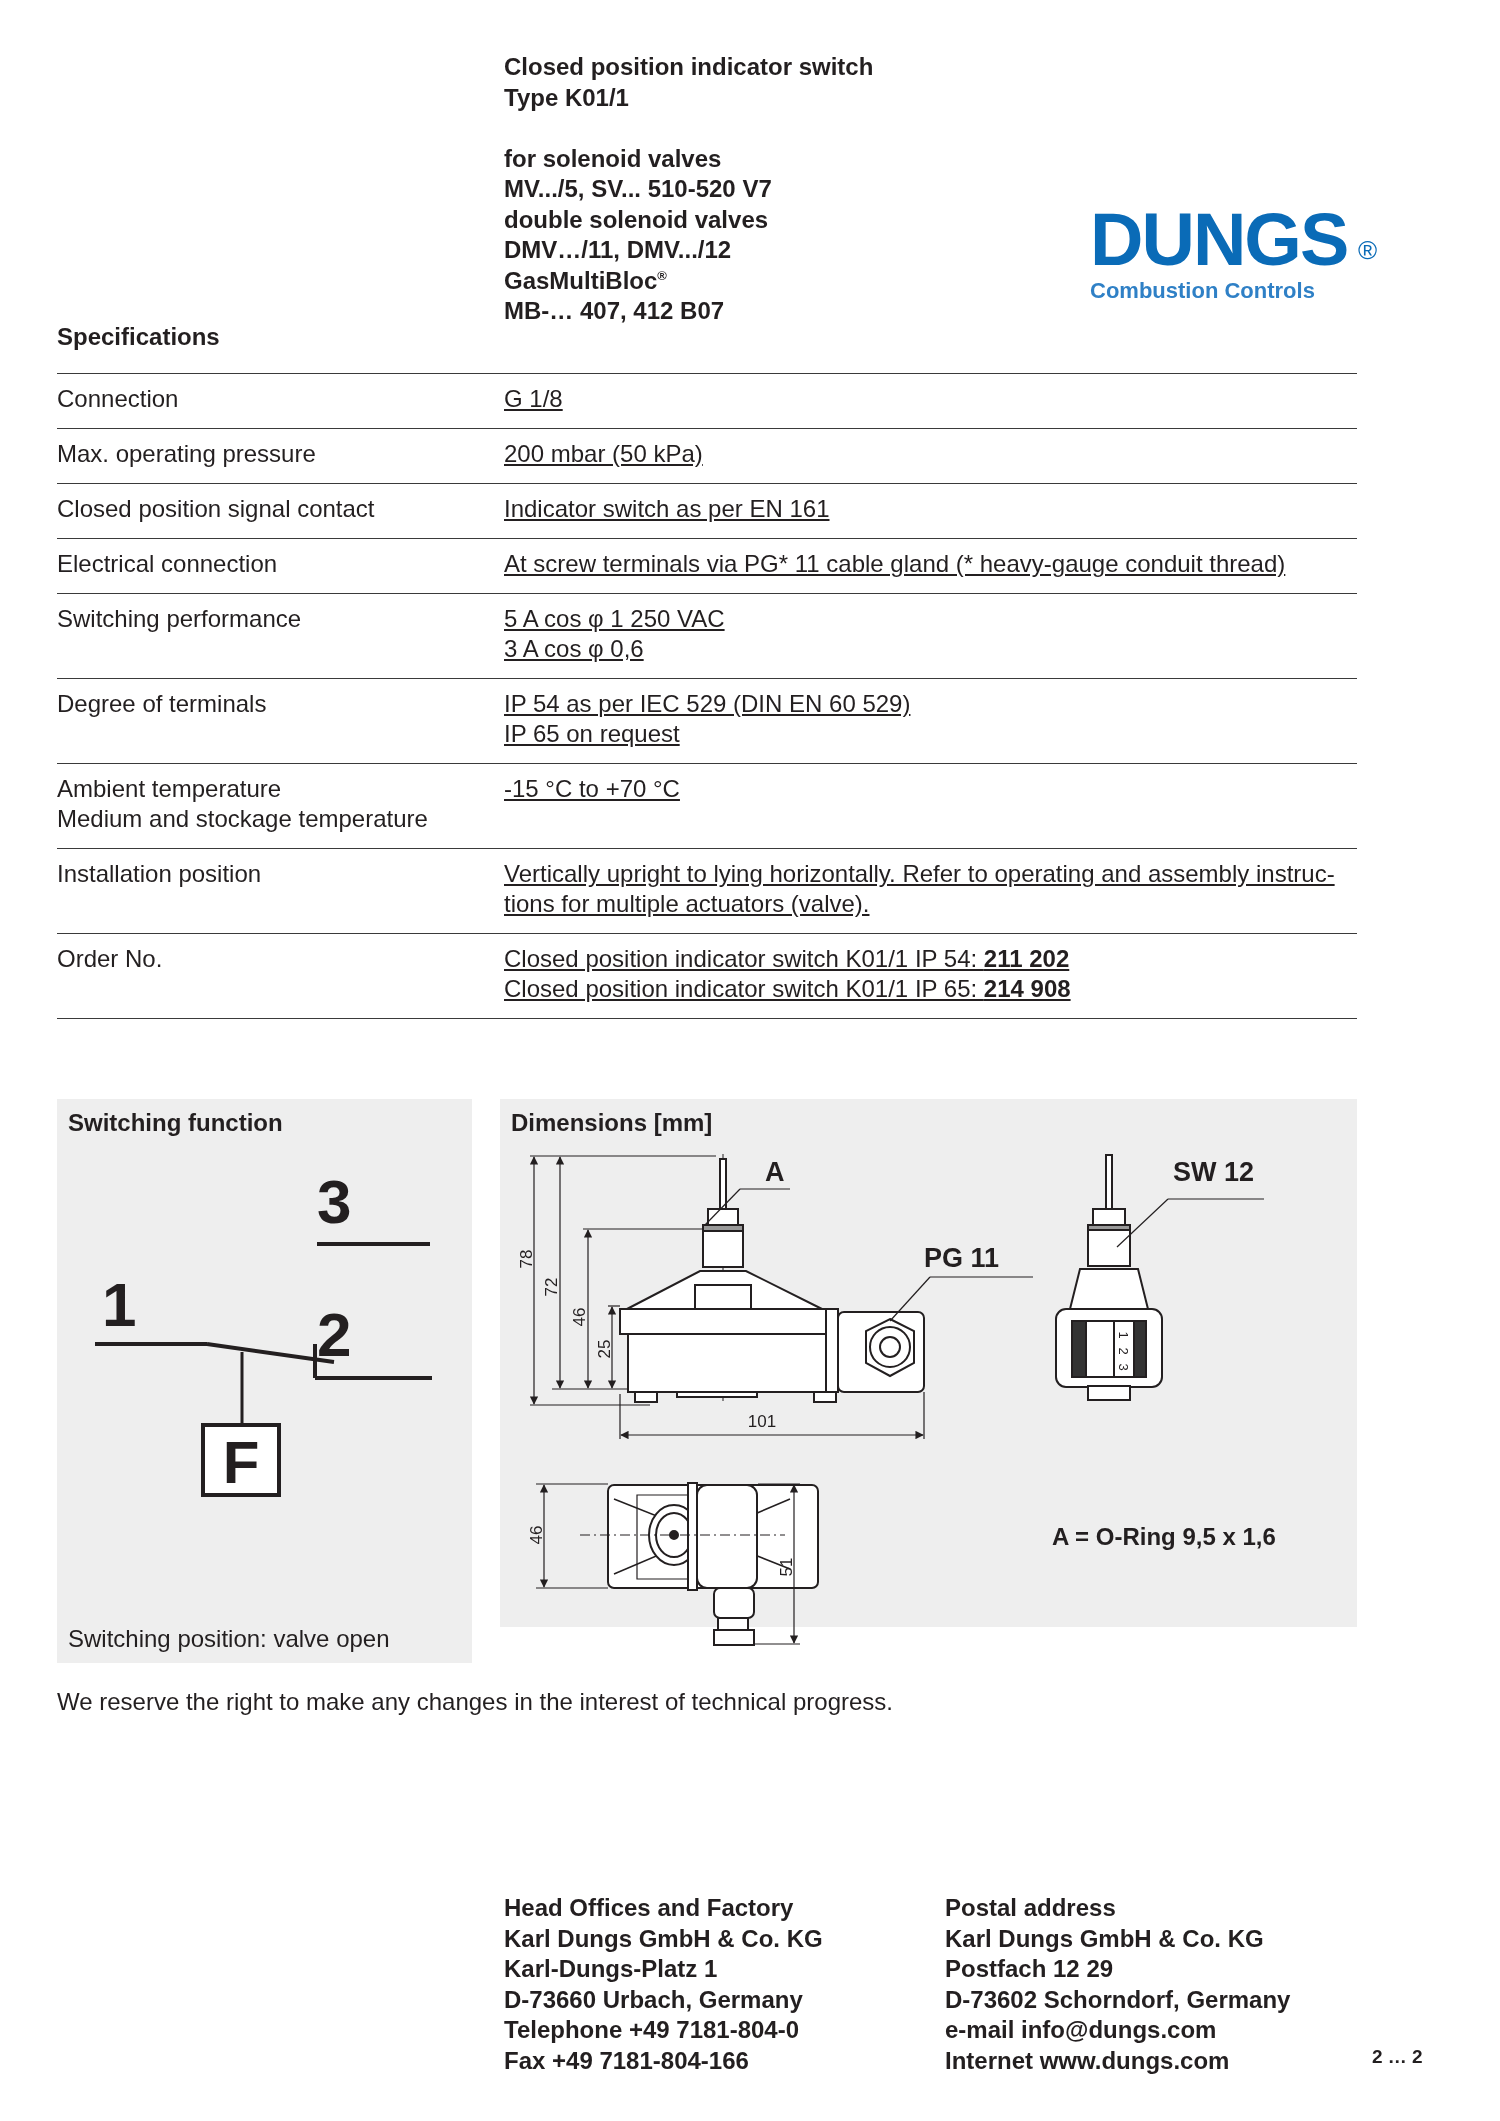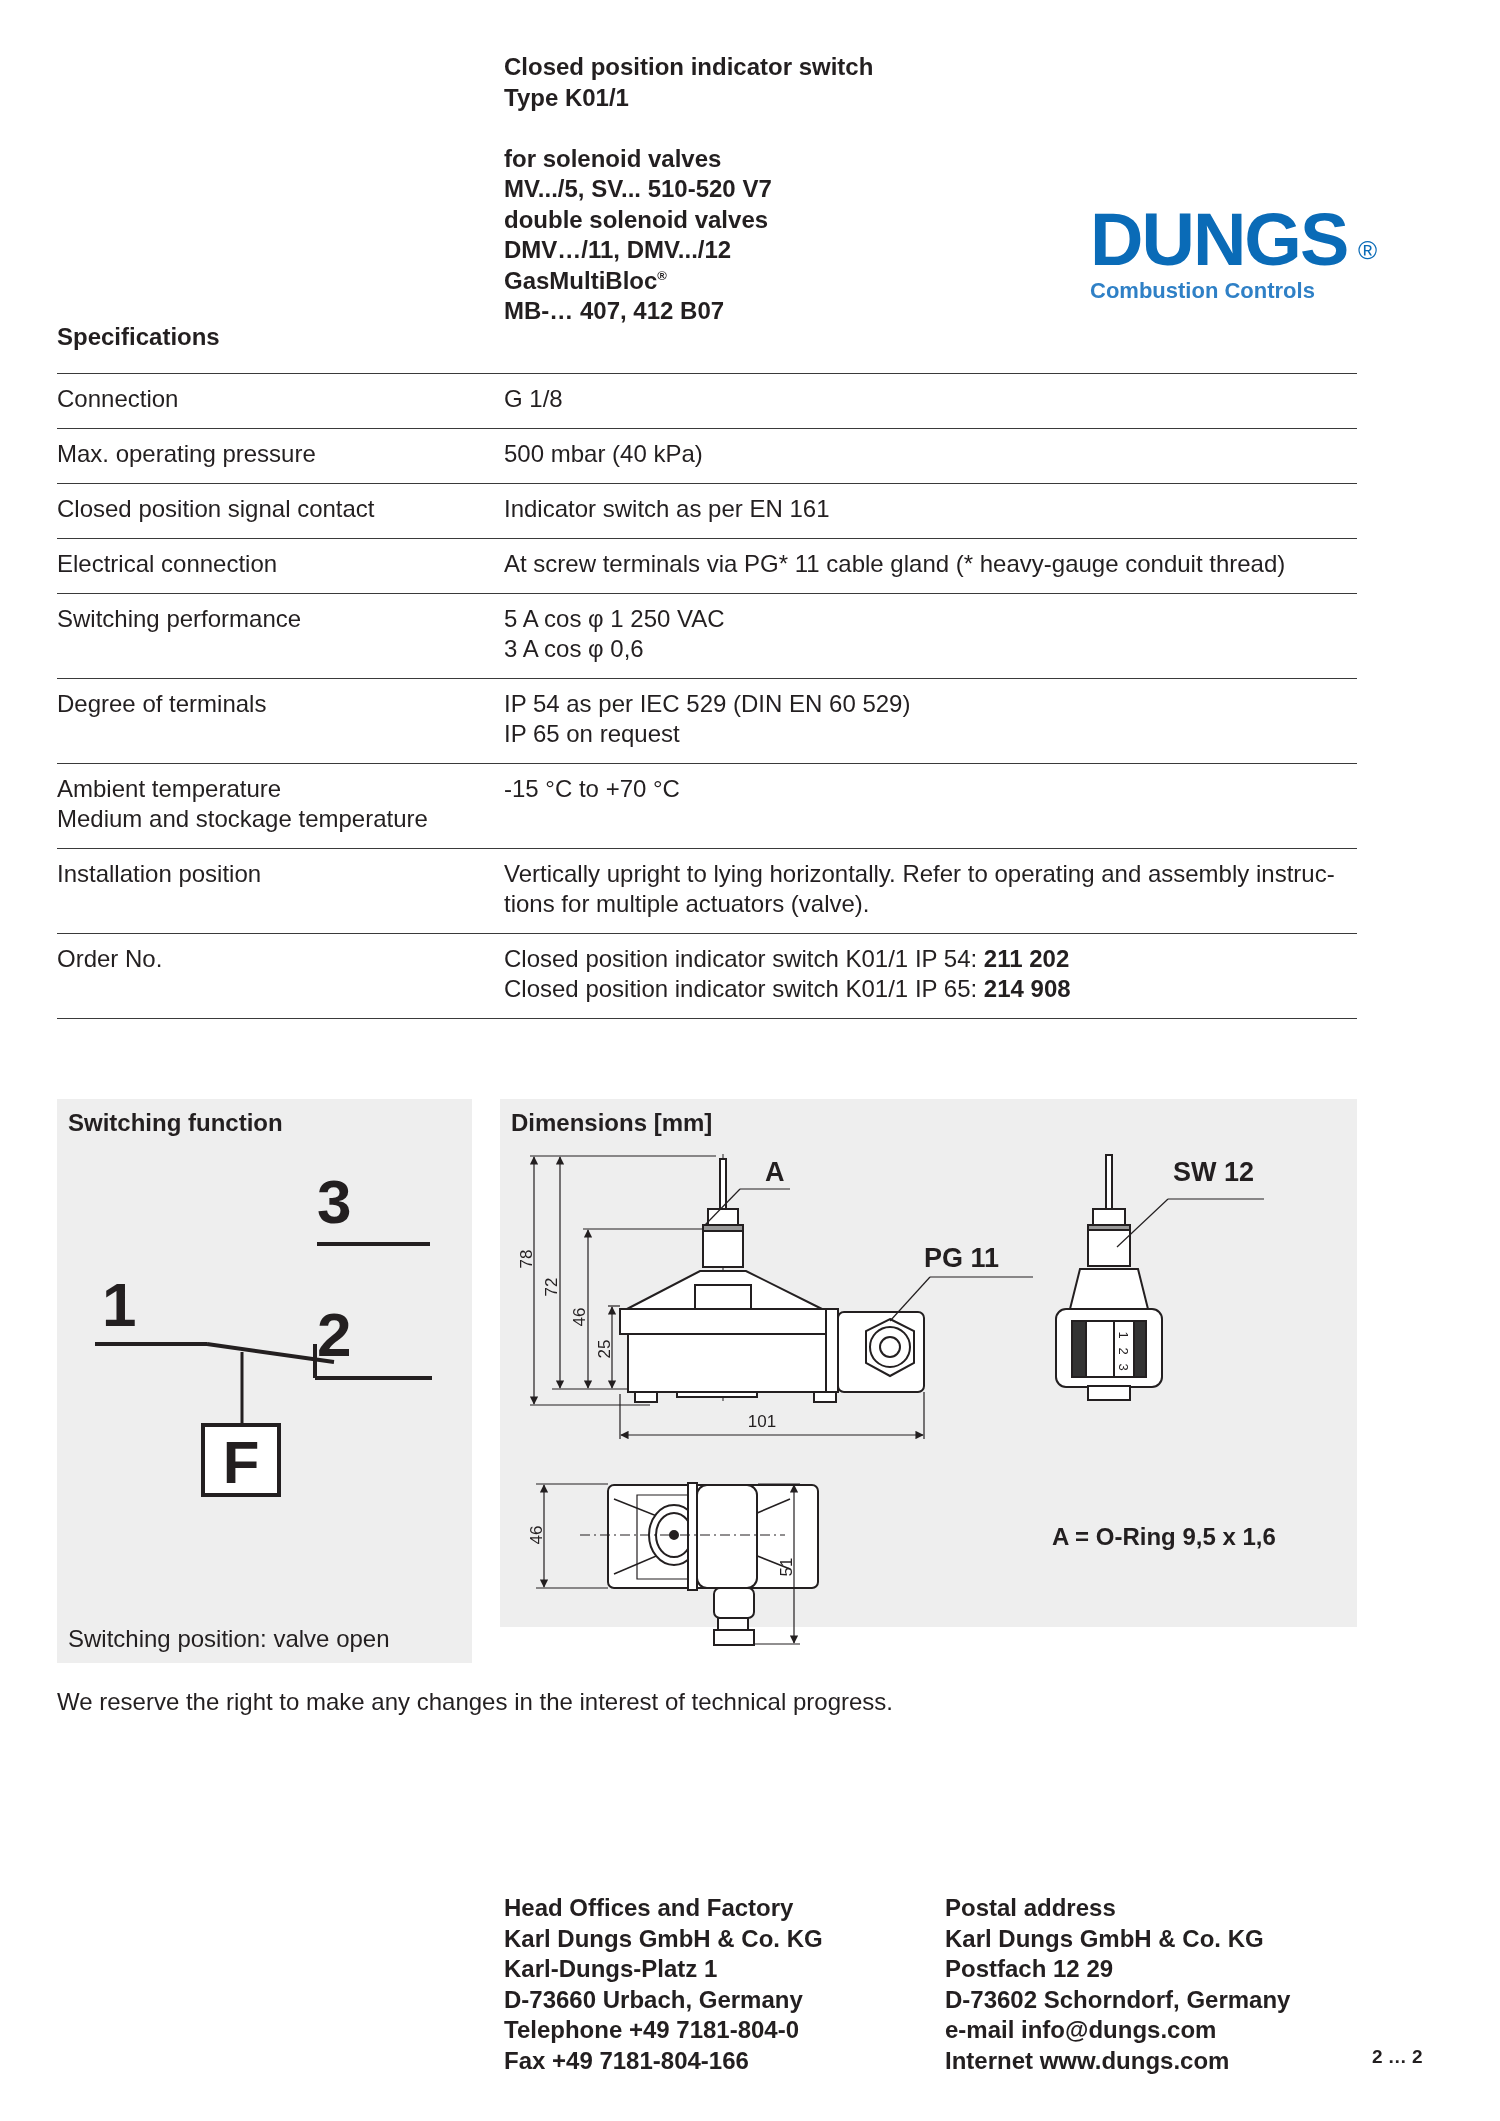--- a/index.html
+++ b/index.html
@@ -12,21 +12,21 @@
   .logo { left: 1090px; top: 204px; color: #0a6bb7; }
   .logo .brand { font-size: 74px; font-weight: bold; letter-spacing: -2px; line-height: 72px; position: relative; font-family: "Liberation Sans", sans-serif; }
   .logo .reg { position: absolute; right: -28px; top: 10px; font-size: 26px; font-weight: normal; }
   .logo .sub { font-size: 22px; font-weight: bold; color: #2f80c6; margin-top: 2px; letter-spacing: 0px; }
   .spec-heading { left: 57px; top: 323px; font-weight: bold; font-size: 24px; }
   table.specs { position: absolute; left: 57px; top: 373px; width: 1300px; border-collapse: collapse; font-size: 24px; line-height: 30px; }
   table.specs tr { border-top: 1.5px solid #3a3a3a; }
   table.specs tr:last-child { border-bottom: 1.5px solid #3a3a3a; }
   table.specs td { vertical-align: top; padding: 10px 0 14px 0; }
   table.specs td.k { width: 447px; }
-  table.specs td.v div { white-space: nowrap; }
+  table.specs td.v div { white-space: nowrap; text-decoration: underline; }
   b.ord { font-weight: bold; }
   .panel { background: #eeeeee; }
   .p-left { left: 57px; top: 1099px; width: 415px; height: 564px; text-decoration: underline; }
   .p-right { left: 500px; top: 1099px; width: 857px; height: 528px; }
   .panel-title { position: absolute; left: 11px; top: 10px; font-weight: bold; font-size: 24px; }
   .panel-foot { position: absolute; left: 11px; bottom: 10px; font-size: 24px; }
   .disclaimer { left: 57px; top: 1688px; font-size: 24px; }
   .addr { font-weight: bold; font-size: 24px; line-height: 30.5px; }
   .addr div { white-space: nowrap; }
   .addr-left { left: 504px; top: 1893px; }
@@ -64,21 +64,21 @@
         </td>
     <td class="v">
           <div>G 1/8</div>
         </td>
   </tr>
   <tr>
     <td class="k">
           <div>Max. operating pressure</div>
         </td>
     <td class="v">
-          <div>500 mbar (40 kPa)</div>
+          <div>200 mbar (50 kPa)</div>
         </td>
   </tr>
   <tr>
     <td class="k">
           <div>Closed position signal contact</div>
         </td>
     <td class="v">
           <div>Indicator switch as per EN 161</div>
         </td>
   </tr>

